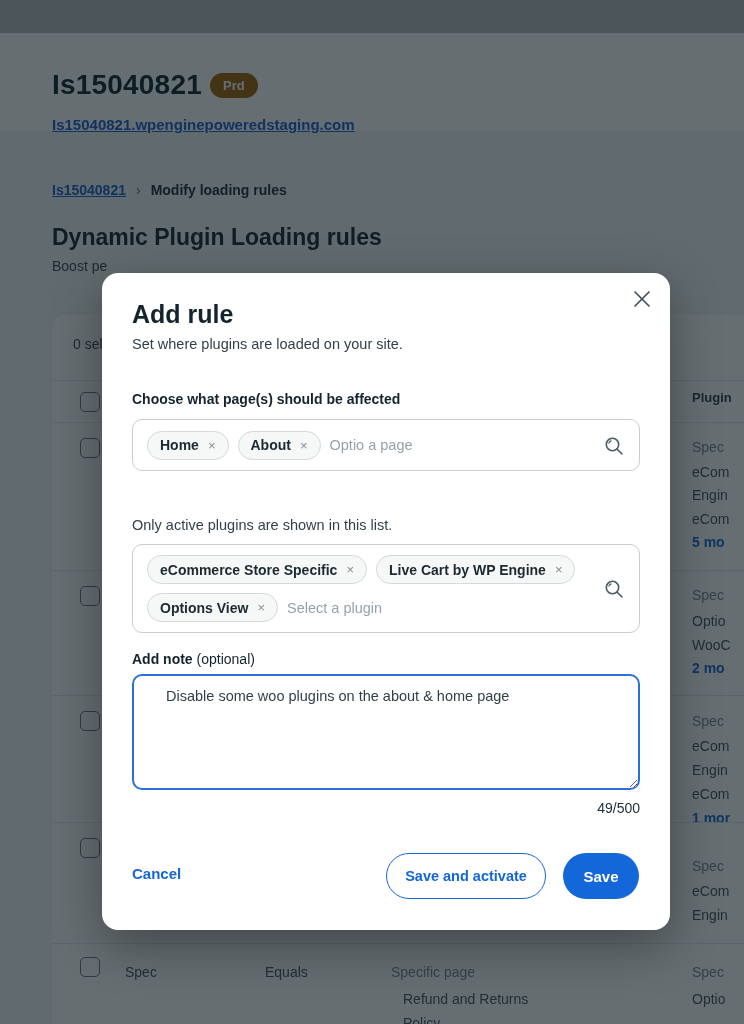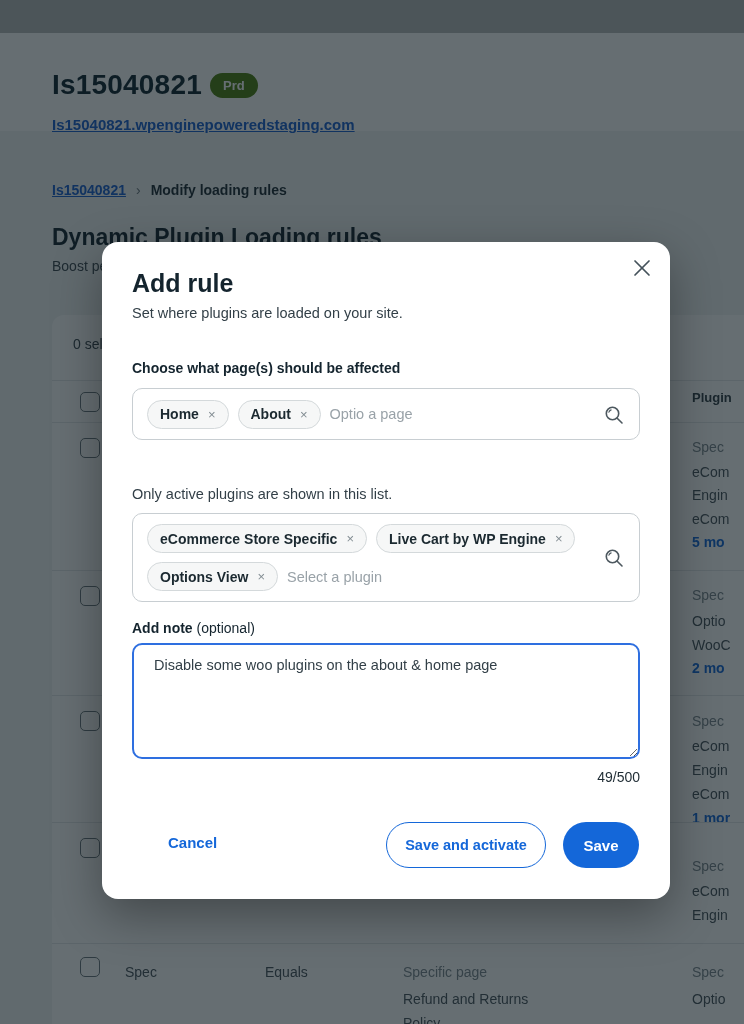--- a/index.html
+++ b/index.html
@@ -6,55 +6,55 @@
   html,body { width:744px; height:1024px; }
   body {
     position:relative; overflow:hidden;
     font-family:"Liberation Sans","DejaVu Sans",sans-serif;
     background:#f2f4f4;
   }
   
   .topbar { position:absolute; left:0; top:0; width:744px; height:33px; background:#b9bcbc; }
   .site-header { position:absolute; left:0; top:33px; width:744px; height:98px; background:#ffffff; }
   .site-title { position:absolute; left:52px; top:36px; font-size:28px; font-weight:700; color:#10242e; letter-spacing:.2px; }
-  .env-badge { position:absolute; left:210px; top:40px; background:#4d7c0f; color:#ffffff; font-size:13px; font-weight:700; padding:5px 13px; border-radius:999px; }
+  .env-badge { position:absolute; left:210px; top:40px; background:#a16207; color:#ffffff; font-size:13px; font-weight:700; padding:5px 13px; border-radius:999px; }
   .domain-link { position:absolute; left:52px; top:83px; font-size:15px; font-weight:600; color:#1a5fce; text-decoration:underline; }
   .breadcrumb { position:absolute; left:52px; top:182px; font-size:14px; }
   .breadcrumb a { color:#1a5fce; font-weight:700; text-decoration:underline; }
   .crumb-sep { color:#6a757c; margin:0 10px; font-size:14px; }
   .crumb-current { color:#1c2a33; font-weight:700; }
   .page-heading { position:absolute; left:52px; top:224px; font-size:23px; font-weight:800; color:#15242e; }
   .page-subtitle { position:absolute; left:52px; top:258px; font-size:14px; color:#3c4850; white-space:nowrap; }
   .table-card { position:absolute; left:52px; top:315px; width:728px; height:760px; background:#ffffff; border-radius:12px 12px 0 0; }
   .divider { position:absolute; left:0; width:728px; height:1px; background:#e3e6e8; }
   .toolbar-selected { position:absolute; left:21px; top:21px; font-size:14px; color:#3a464e; white-space:nowrap; }
   .checkbox { position:absolute; left:28px; width:20px; height:20px; border:1.5px solid #6b767c; border-radius:5px; background:transparent; }
   .col-plugin { position:absolute; left:640px; top:75px; font-size:13px; font-weight:700; color:#313d45; white-space:nowrap; }
   .cellline { position:absolute; font-size:14px; color:#47525a; white-space:nowrap; }
   .cellline.muted { color:#7b868d;text-align:right; }
   .cellline.link { color:#1467d9; font-weight:600; }
   
   .backdrop { position:absolute; inset:0; background:rgba(12,26,31,0.63); }
   
-  .modal { position:absolute; left:102px; top:242px; width:568px; height:657px; background:#ffffff; border-radius:16px; box-shadow:0 16px 48px rgba(0,0,0,.35); }
+  .modal { position:absolute; left:102px; top:273px; width:568px; height:657px; background:#ffffff; border-radius:16px; box-shadow:0 16px 48px rgba(0,0,0,.35); }
   .modal-close { position:absolute; top:14px; right:16px; width:24px; height:24px; border:none; background:transparent; cursor:pointer; color:#44525b; }
   .modal-title { position:absolute; left:30px; top:27px; font-size:25px; font-weight:800; color:#14242e; }
   .modal-subtitle { position:absolute; left:30px; top:63px; font-size:14.5px; color:#323f47; }
   .field-label { position:absolute; left:30px; font-size:14px; font-weight:700; color:#14242e; }
   .field-label .optional { font-weight:400; }
   .field-hint { position:absolute; left:30px; font-size:14.5px; color:#323f47; }
   .chip-input { position:absolute; left:30px; width:508px; background:#fff; border:1px solid #c8ced2; border-radius:10px; display:flex; flex-wrap:wrap; align-items:center; align-content:center; gap:9px; padding:8px 48px 8px 14px; cursor:text; }
   .chip { display:inline-flex; align-items:center; height:29px; padding:0 12px; background:#f6f7f7; border:1px solid #d4d9db; border-radius:999px; font-size:14px; font-weight:600; color:#1b2930; white-space:nowrap; }
   .chip .chip-x { margin-left:9px; font-size:13px; font-weight:400; color:#828c92; cursor:pointer; }
   .placeholder { font-size:14.5px; color:#99a2a8; white-space:nowrap; }
   .search-icon { position:absolute; right:14px; width:22px; height:22px; }
-  .note-area { position:absolute; left:30px; top:401px; width:508px; height:116px; border:2px solid #2e6fe0; border-radius:10px; padding:12px 20px; font-family:"Liberation Sans","DejaVu Sans",sans-serif; font-size:14.5px; color:#323f47; resize:both; outline:none; }
+  .note-area { position:absolute; left:30px; top:401px; width:508px; height:116px; border:2px solid #2e6fe0; border-radius:10px; padding:12px 32px; font-family:"Liberation Sans","DejaVu Sans",sans-serif; font-size:14.5px; color:#323f47; resize:both; outline:none; }
   .char-counter { position:absolute; right:30px; top:527px; font-size:14px; color:#1f2c34; }
   .modal-footer { position:absolute; left:0; top:580px; width:568px; height:46px; }
-  .cancel-btn { position:absolute; left:30px; top:12px; background:none; border:none; font-size:15px; font-weight:700; color:#1467d9; cursor:pointer; font-family:inherit;margin-left:36px; }
+  .cancel-btn { position:absolute; left:30px; top:12px; background:none; border:none; font-size:15px; font-weight:700; color:#1467d9; cursor:pointer; font-family:inherit; }
   .btn-outline { position:absolute; left:284px; top:0; width:160px; height:46px; border-radius:24px; border:1.5px solid #1467d9; background:#ffffff; color:#1467d9; font-size:14.5px; font-weight:700; cursor:pointer; font-family:inherit; }
   .btn-primary { position:absolute; left:461px; top:0; width:76px; height:46px; border-radius:24px; border:none; background:#1467d9; color:#ffffff; font-size:15px; font-weight:700; cursor:pointer; font-family:inherit; }
 </style>
 </head>
 <body>
 
 <div>
   <div class="topbar"></div>
 
   <header class="site-header">
@@ -112,21 +112,21 @@
       <span class="cellline muted" style="left:640px;top:543px">Spec</span>
       <span class="cellline" style="left:640px;top:568px">eCom</span>
       <span class="cellline" style="left:640px;top:592px">Engin</span>
       <div class="divider" style="top:628px"></div>
     </div>
 
     <div>
       <div class="checkbox" style="top:642px"></div>
       <span class="cellline" style="left:73px;top:649px">Spec</span>
       <span class="cellline" style="left:213px;top:649px">Equals</span>
-      <span class="cellline muted" style="left:351px;top:649px">Specific page</span>
+      <span class="cellline muted" style="left:339px;top:649px">Specific page</span>
       <span class="cellline" style="left:351px;top:676px">Refund and Returns</span>
       <span class="cellline" style="left:351px;top:700px">Policy</span>
       <span class="cellline muted" style="left:640px;top:649px">Spec</span>
       <span class="cellline" style="left:640px;top:676px">Optio</span>
     </div>
   </div>
 </div>
 
 <div class="backdrop"></div>
 

